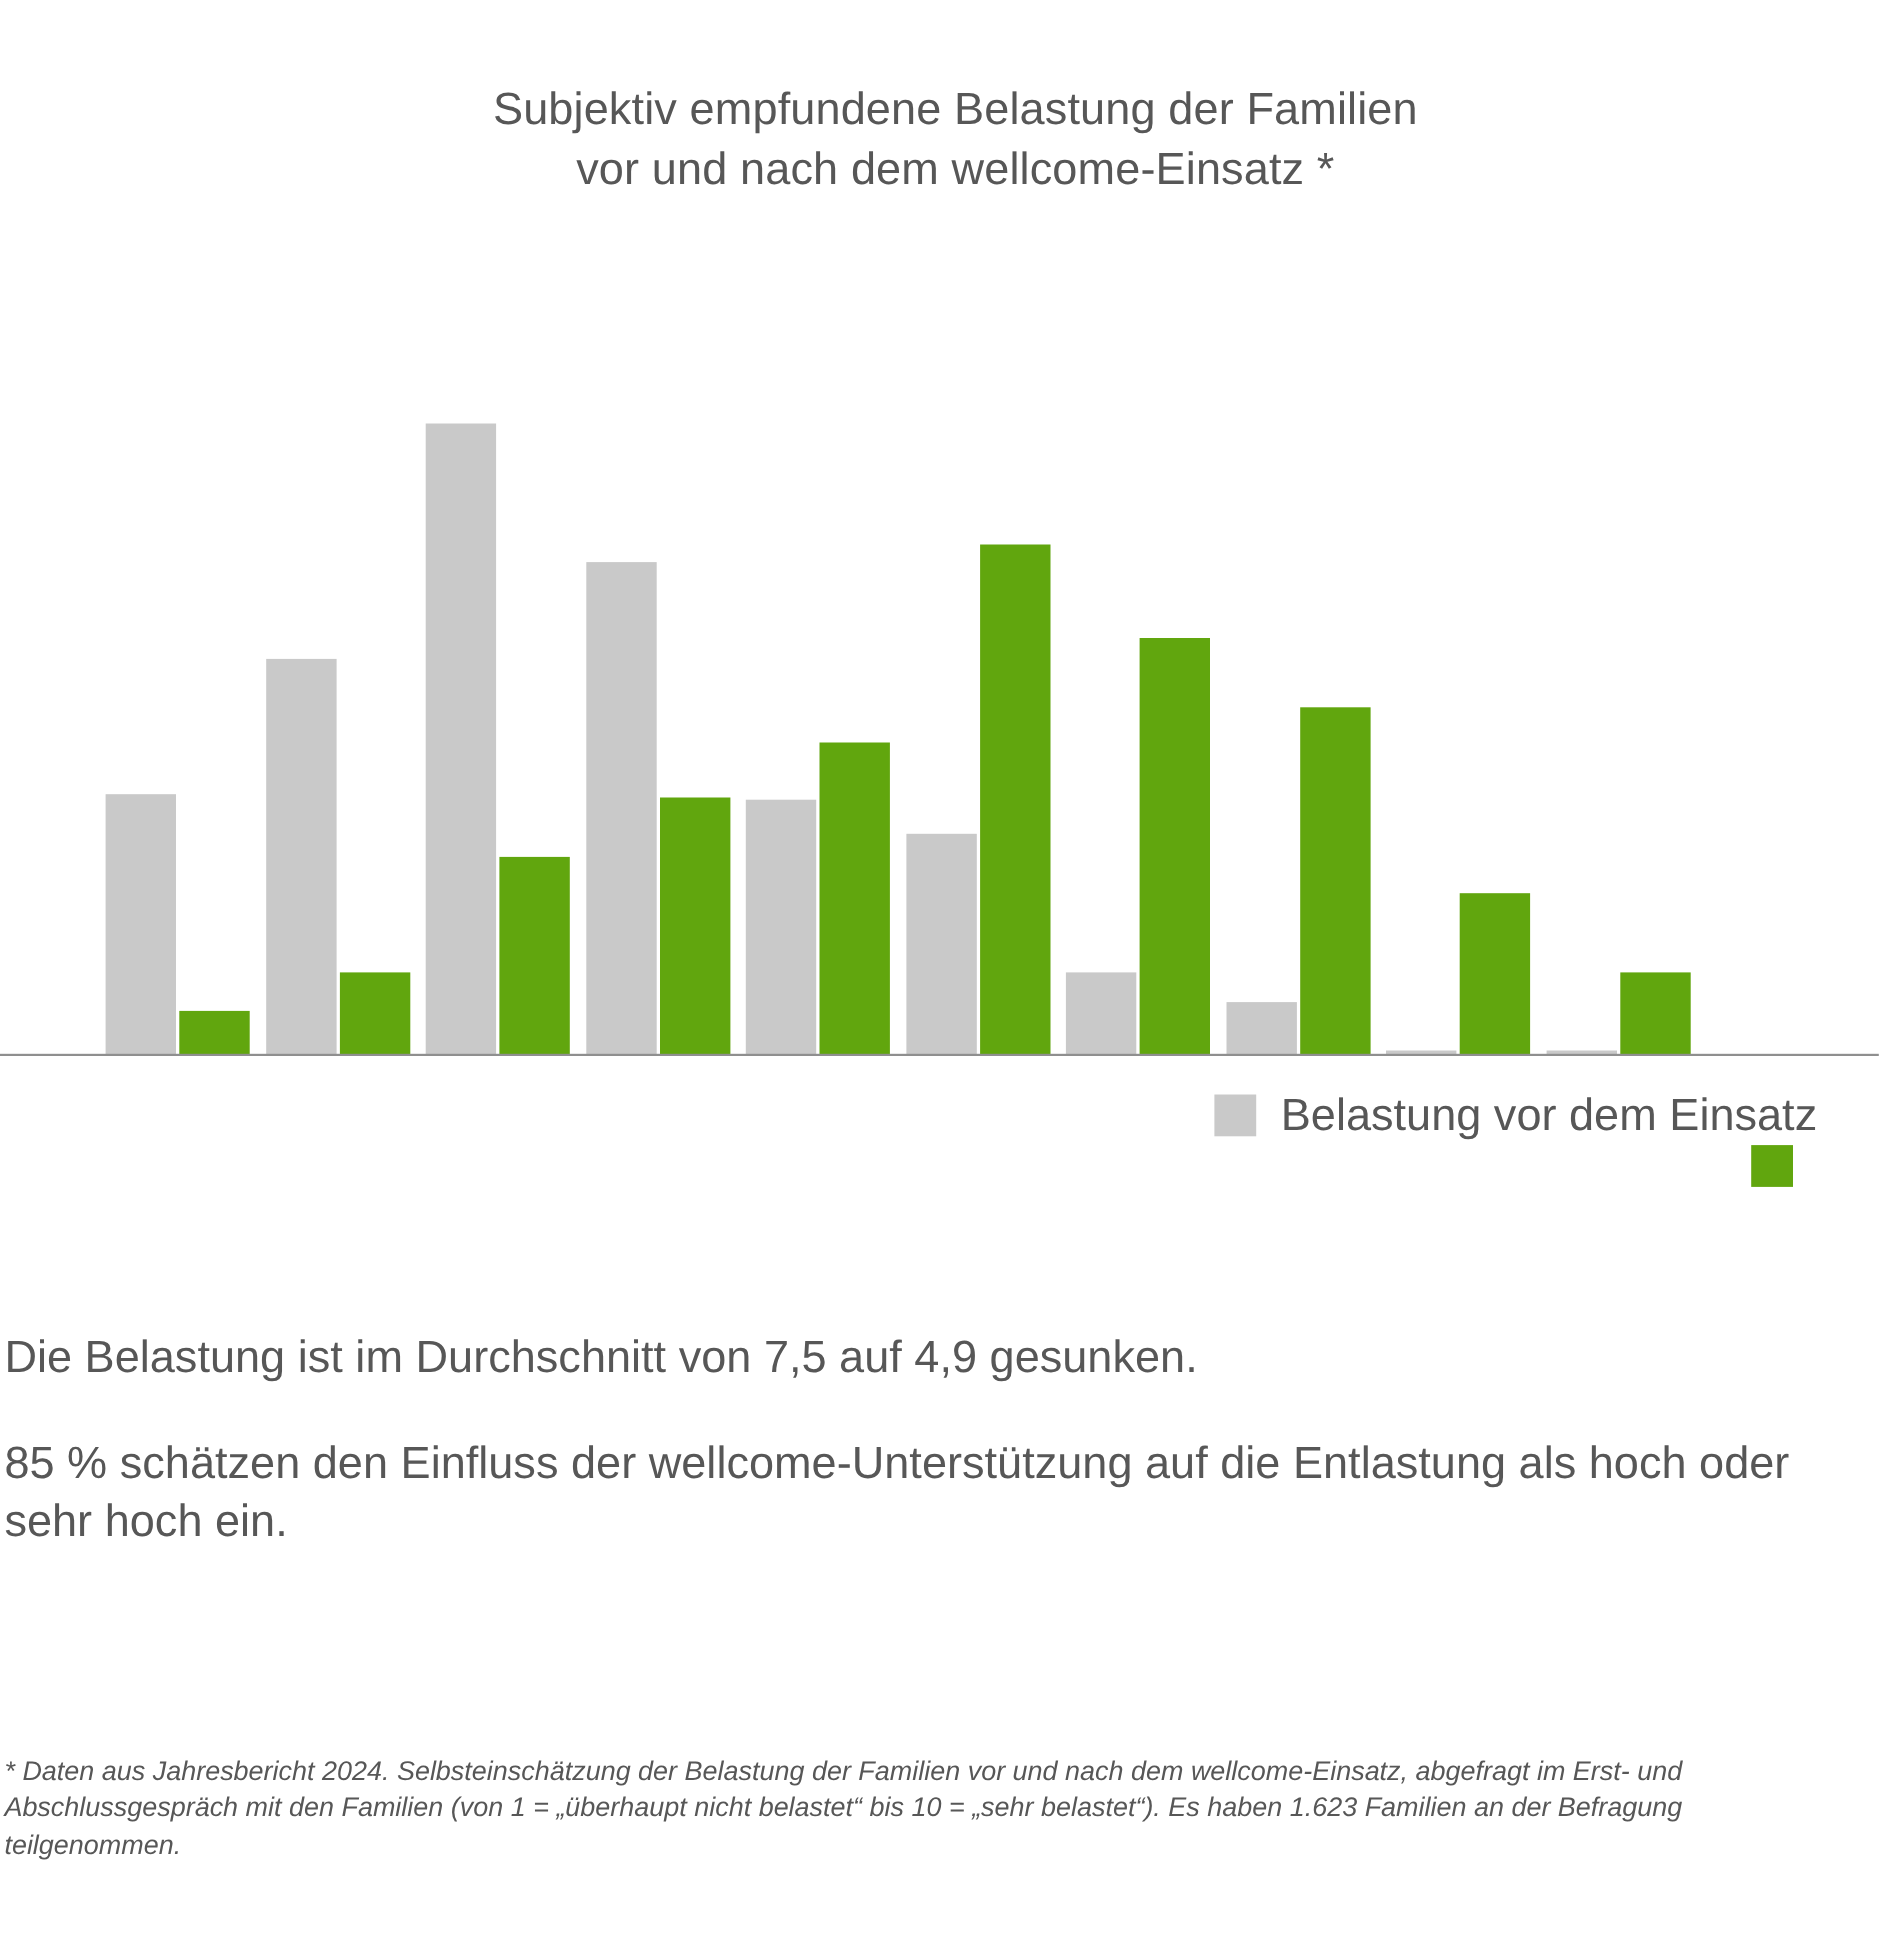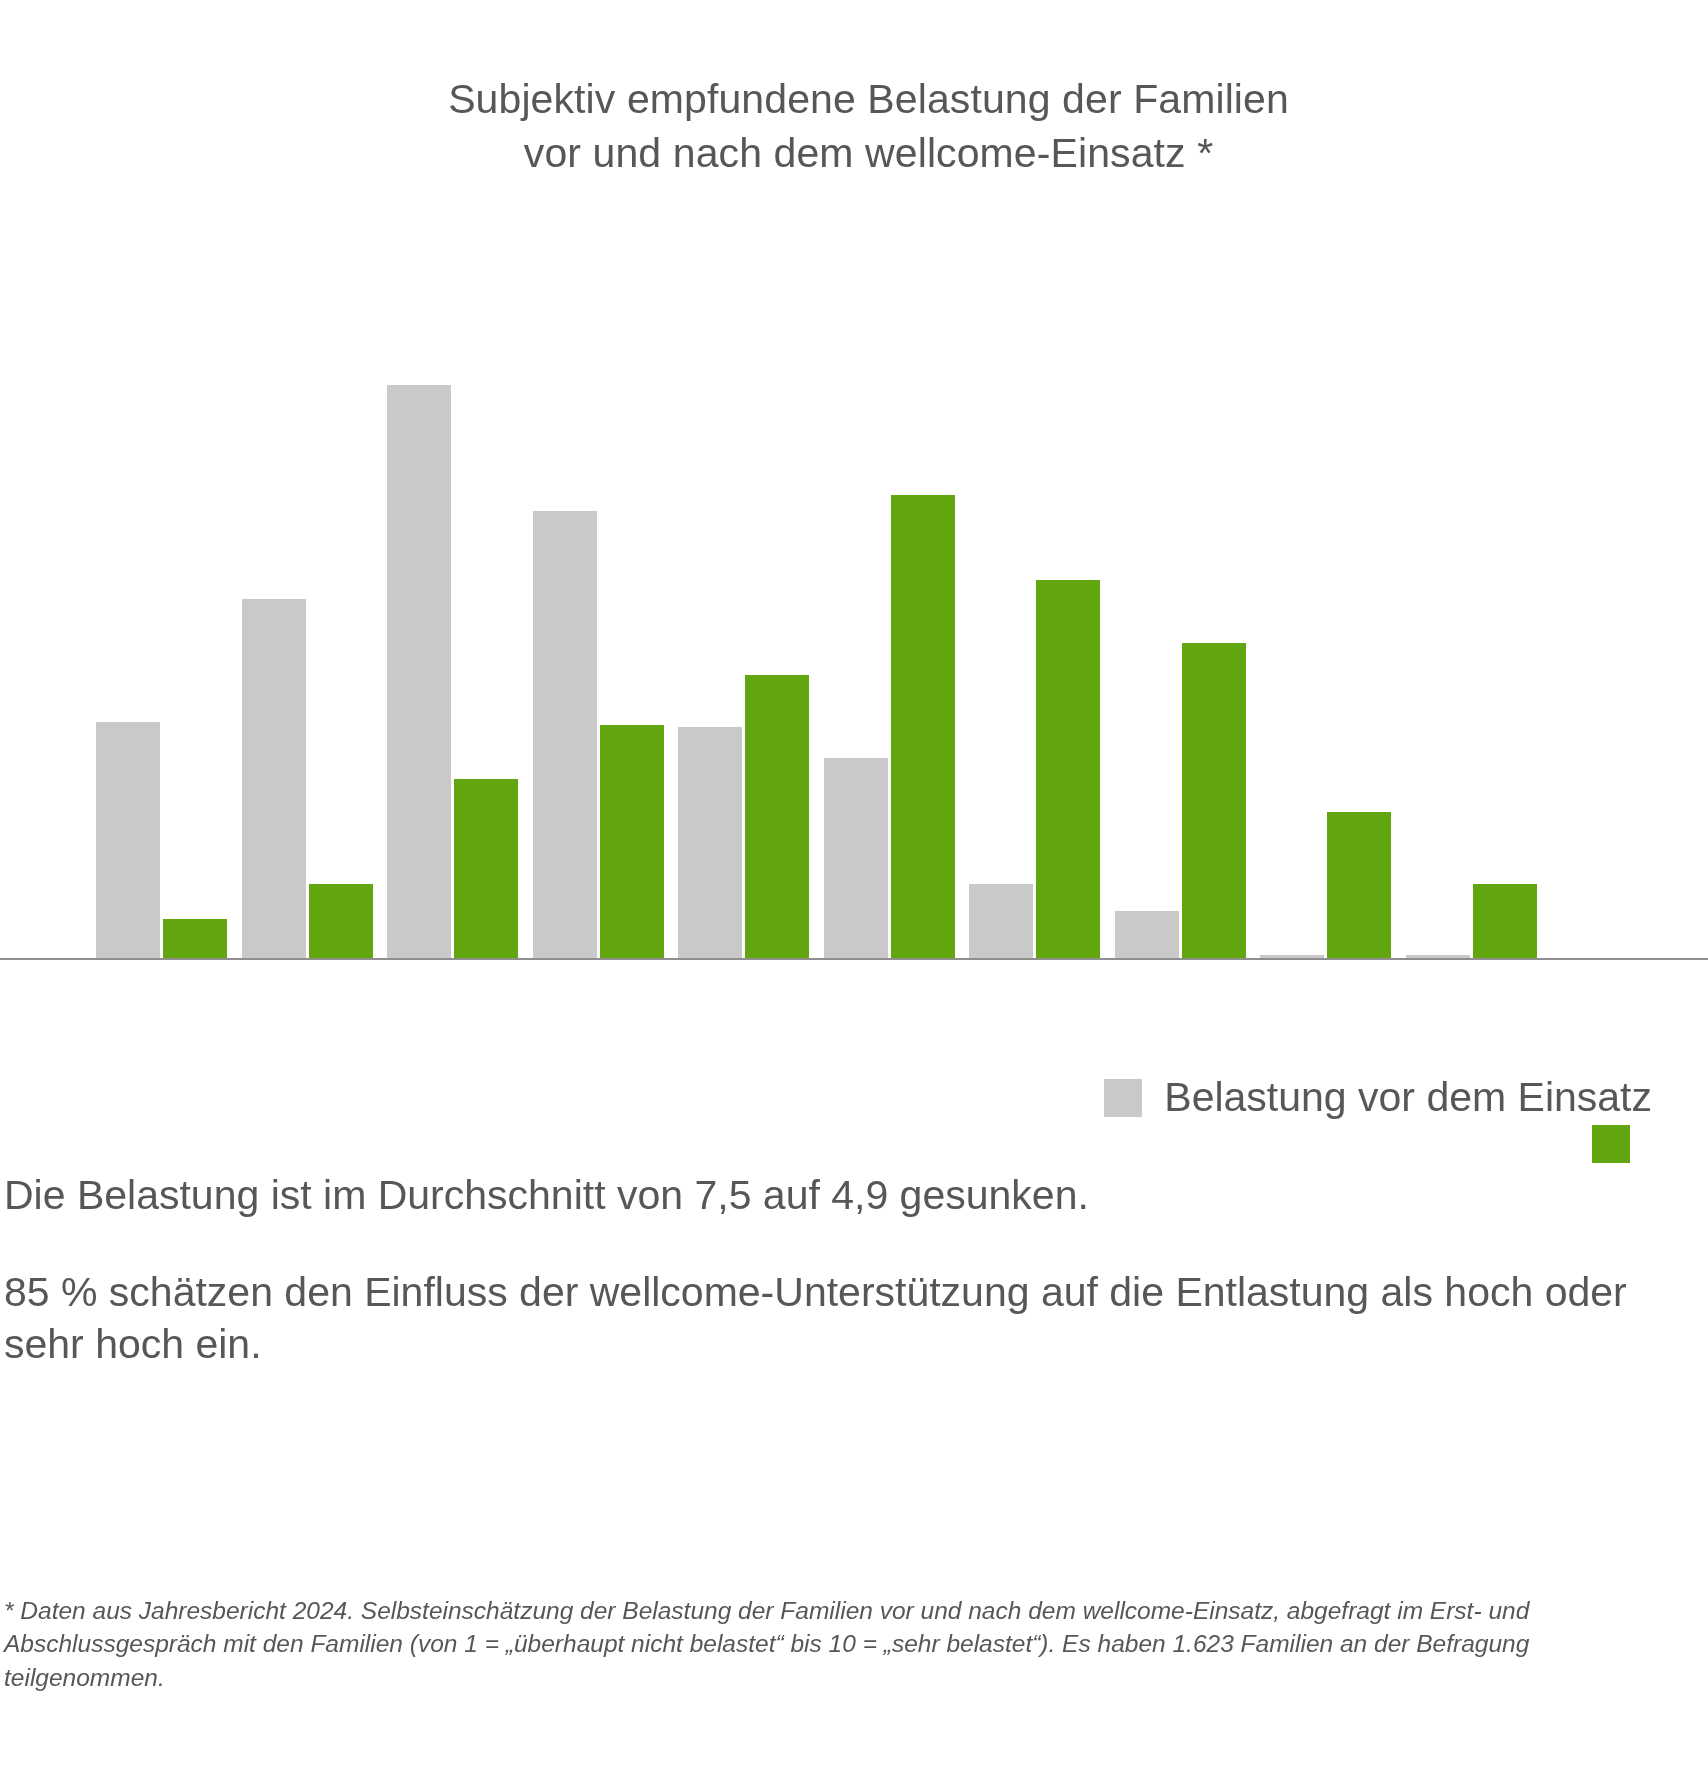--- a/index.html
+++ b/index.html
@@ -82,21 +82,21 @@
     position: absolute;
     left: 0;
     right: 0;
     bottom: 0;
     height: 2px;
     background: #8f8f8f;
   }
 
   
   .legend {
-    margin-top: 116px;
+    margin-top: 32px;
     padding-right: 56px;
     display: flex;
     flex-direction: column;
     align-items: flex-end;
   }
   .legend-row {
     display: flex;
     align-items: center;
     margin-bottom: 6px;
   }
@@ -109,20 +109,21 @@
   .legend-swatch.pre { background: #c9c9c9; }
   .legend-swatch.post { background: #61a60e; }
   .legend-label {
     font-size: 41px;
     color: #575757;
     line-height: 1.05;
   }
 
   
   .summary {
+    margin-top: 122px;
     padding: 0 24px 0 4px;
   }
   .summary p {
     margin: 0 0 44px 0;
     font-size: 41px;
     line-height: 1.28;
     color: #575757;
   }
   .summary p:last-child { margin-bottom: 0; }
 

